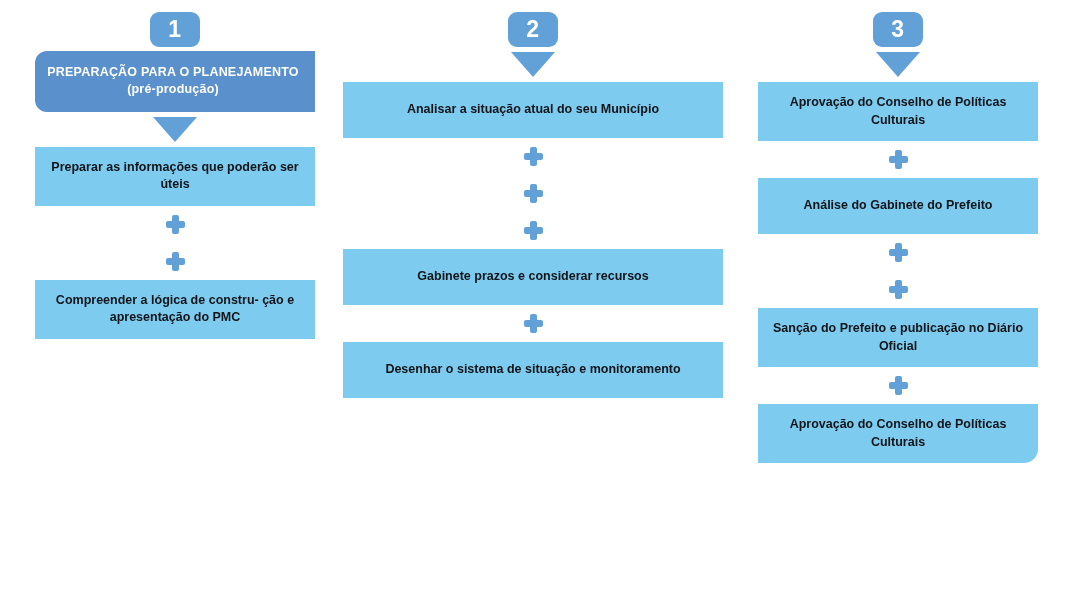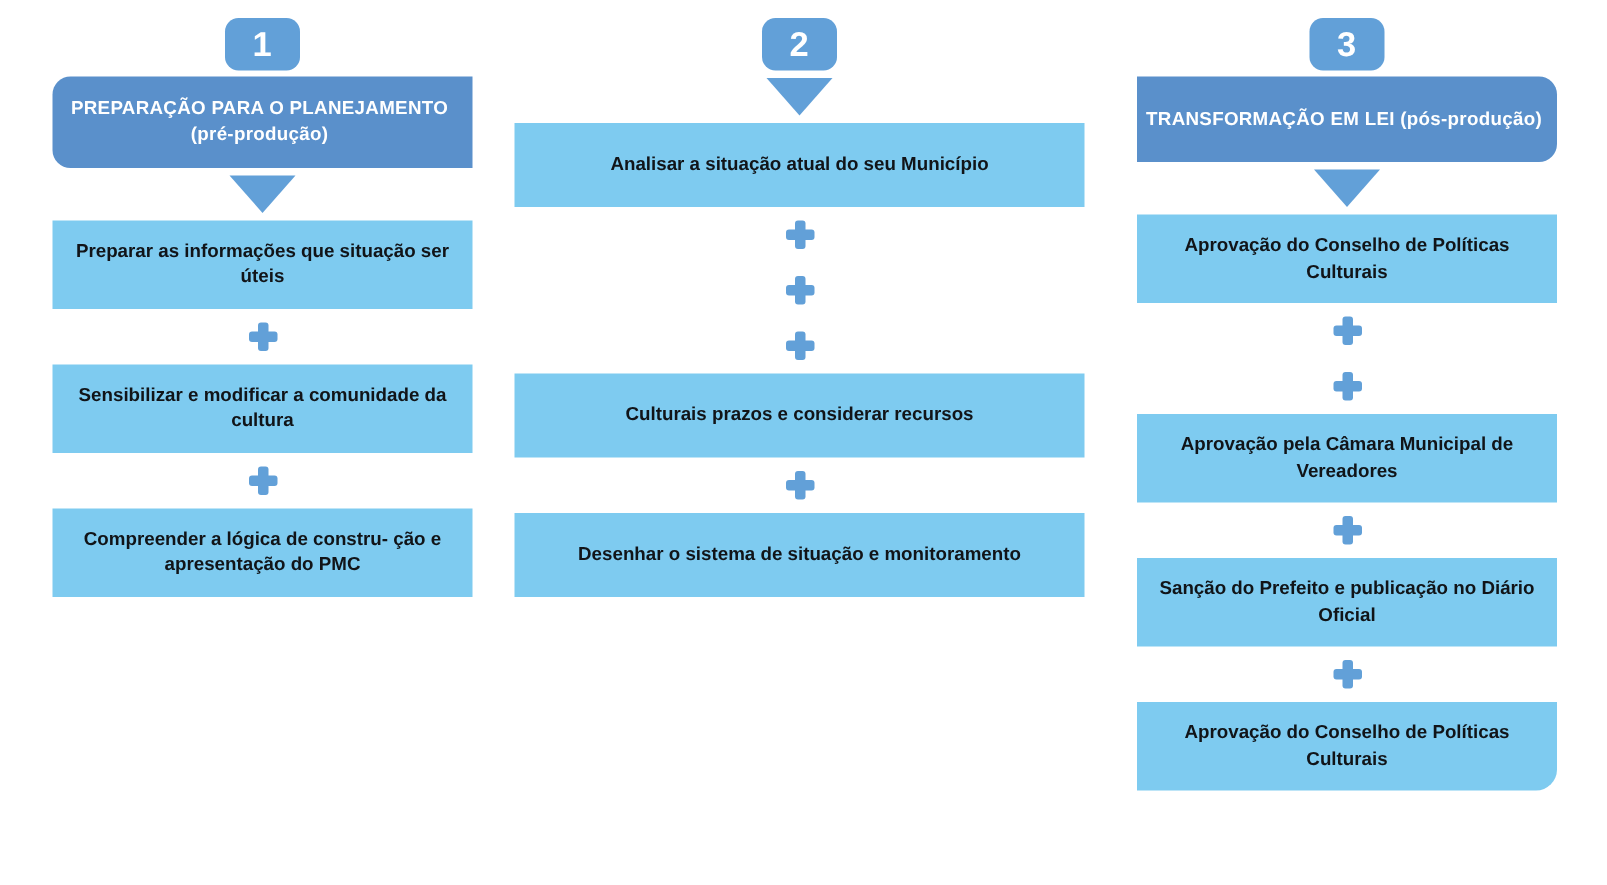--- a/index.html
+++ b/index.html
@@ -127,48 +127,46 @@
 </head>
 <body>
 
 <div id="flow">
 
   <div class="column" style="left:35px; width:280px;">
     <div class="badge">1</div>
     <div class="header round-left">PREPARAÇÃO PARA O PLANEJAMENTO (pré-produção)</div>
     <div class="arrow"></div>
 
-    <div class="step">Preparar as informações que situação ser úteis</div>
+    <div class="step">Preparar as informações que poderão ser úteis</div>
     <div class="plus"></div>
-    <div class="step">Sensibilizar e modificar a comunidade da cultura</div>
     <div class="plus"></div>
     <div class="step">Compreender a lógica de constru- ção e apresentação do PMC</div>
   </div>
 
   <div class="column" style="left:343px; width:380px;">
     <div class="badge">2</div>
     <div class="arrow"></div>
 
     <div class="step">Analisar a situação atual do seu Município</div>
     <div class="plus"></div>
     <div class="plus"></div>
     <div class="plus"></div>
-    <div class="step">Culturais prazos e considerar recursos</div>
+    <div class="step">Gabinete prazos e considerar recursos</div>
     <div class="plus"></div>
     <div class="step">Desenhar o sistema de situação e monitoramento</div>
   </div>
 
   <div class="column" style="left:758px; width:280px;">
     <div class="badge">3</div>
-    <div class="header round-right">TRANSFORMAÇÃO EM LEI (pós-produção)</div>
     <div class="arrow"></div>
 
     <div class="step">Aprovação do Conselho de Políticas Culturais</div>
     <div class="plus"></div>
+    <div class="step">Análise do Gabinete do Prefeito</div>
     <div class="plus"></div>
-    <div class="step">Aprovação pela Câmara Municipal de Vereadores</div>
     <div class="plus"></div>
     <div class="step">Sanção do Prefeito e publicação no Diário Oficial</div>
     <div class="plus"></div>
     <div class="step round-bottom-right">Aprovação do Conselho de Políticas Culturais</div>
   </div>
 
 </div>
 
 </body></html>

